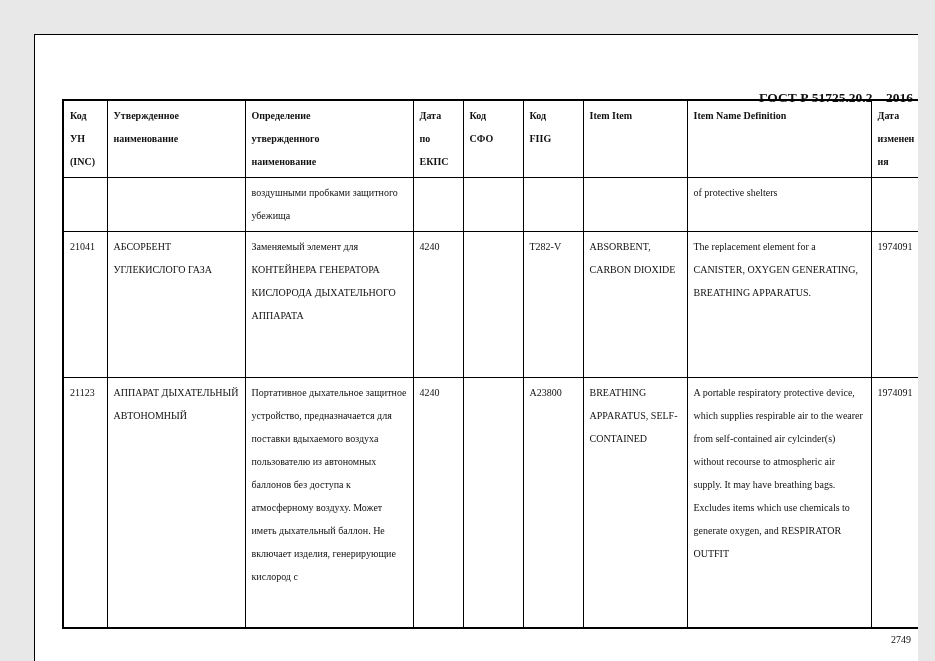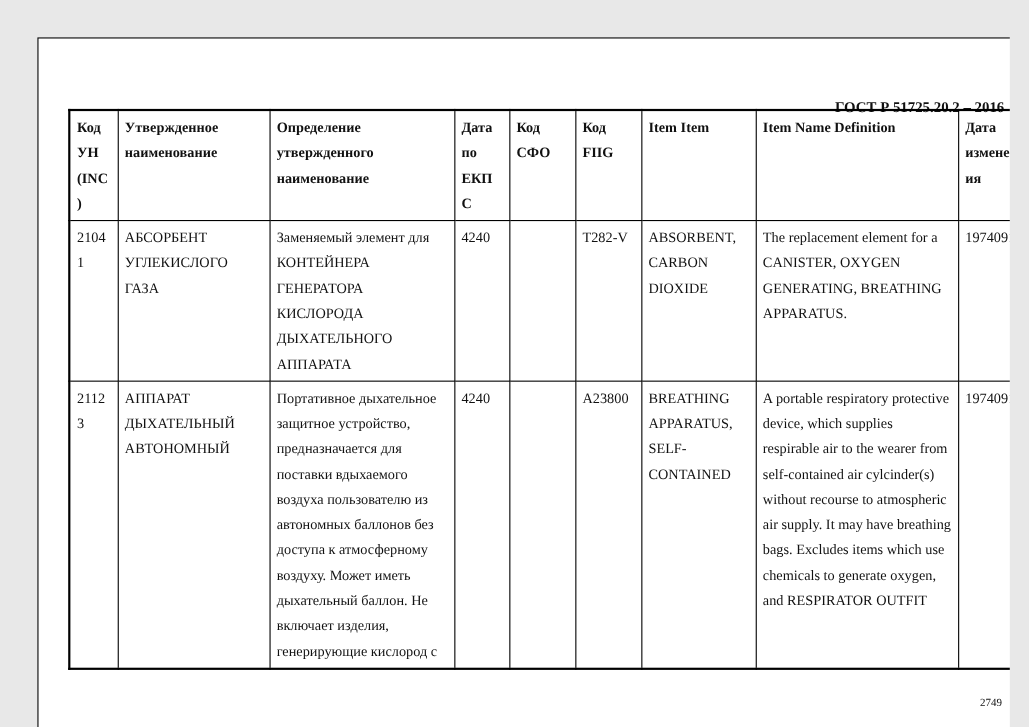--- a/index.html
+++ b/index.html
@@ -29,21 +29,21 @@
     width: 870px;
     border-collapse: collapse;
     table-layout: fixed;
   }
   table.doc-table th,
   table.doc-table td {
     border: 1px solid #000000;
     vertical-align: top;
     text-align: left;
     padding: 3px 6px 4px 6px;
-    font-size: 13px;
+    font-size: 10px;
     line-height: 23px;
     white-space: pre-line;
     word-wrap: break-word;
     overflow: hidden;
   }
   table.doc-table { border: 2px solid #000; }
   table.doc-table thead th {
     font-weight: bold;
     height: 72px;
   }
@@ -94,20 +94,31 @@
         <th>Код
 FIIG</th>
         <th>Item Item</th>
         <th>Item Name Definition</th>
         <th>Дата
 изменен
 ия</th>
       </tr>
     </thead>
     <tbody>
+      <tr class="row-cont">
+        <td></td>
+        <td></td>
+        <td>воздушными пробками защитного убежища</td>
+        <td></td>
+        <td></td>
+        <td></td>
+        <td></td>
+        <td>of protective shelters</td>
+        <td></td>
+      </tr>
       <tr class="row-21041">
         <td>21041</td>
         <td>АБСОРБЕНТ УГЛЕКИСЛОГО ГАЗА</td>
         <td>Заменяемый элемент для КОНТЕЙНЕРА ГЕНЕРАТОРА КИСЛОРОДА ДЫХАТЕЛЬНОГО АППАРАТА</td>
         <td>4240</td>
         <td></td>
         <td>T282-V</td>
         <td>ABSORBENT, CARBON DIOXIDE</td>
         <td>The replacement element for a CANISTER, OXYGEN GENERATING, BREATHING APPARATUS.</td>
         <td>1974091</td>

